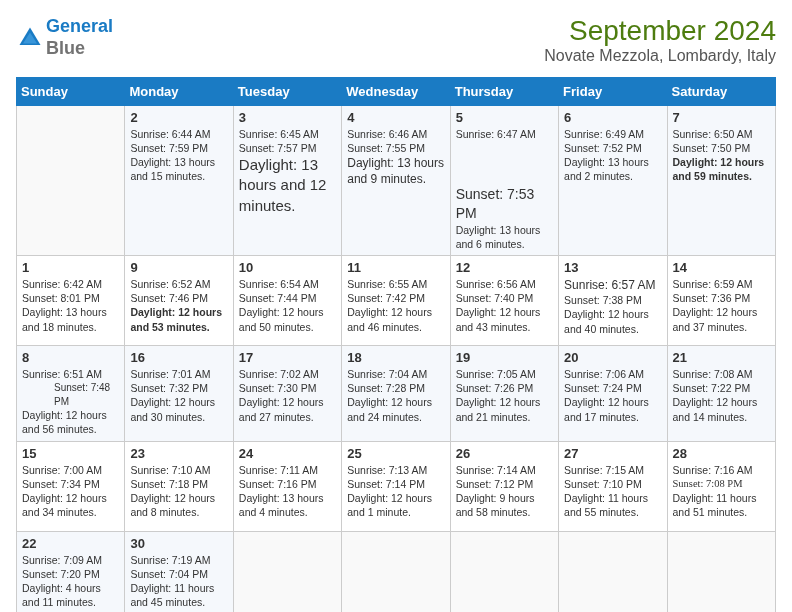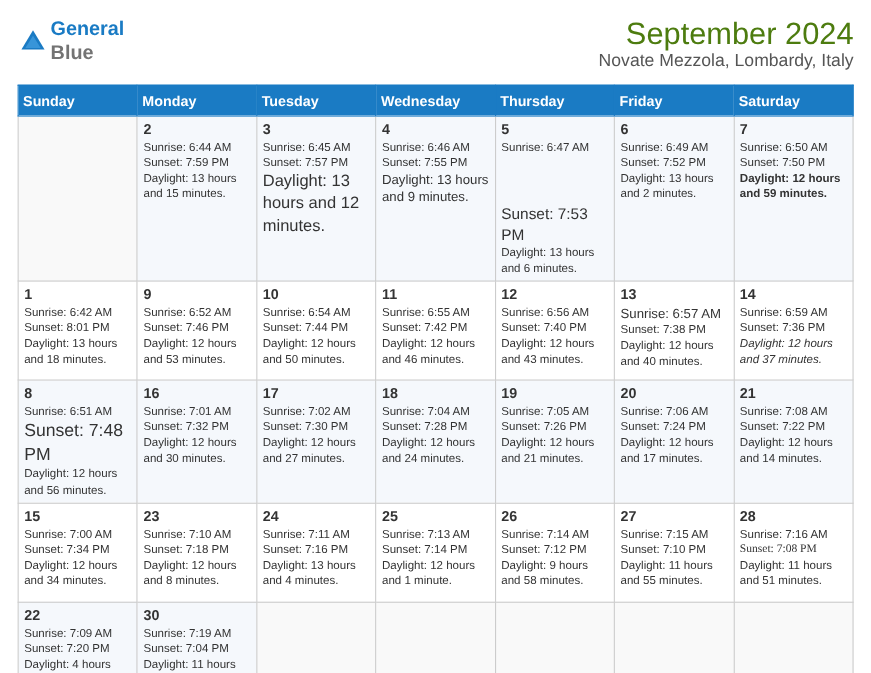--- a/index.html
+++ b/index.html
@@ -162,21 +162,21 @@
         <td>
           <span class="day-num">1</span>
           <div style="font-size: 10.5px; line-height: 1.35;">Sunrise: 6:42 AM</div>
           <div style="font-size: 10.5px; line-height: 1.35;">Sunset: 8:01 PM</div>
           <div style="font-size: 10.5px; line-height: 1.35; font-weight: normal;">Daylight: 13 hours and 18 minutes.</div>
         </td>
         <td>
           <span class="day-num">9</span>
           <div style="font-size: 10.5px; line-height: 1.35;">Sunrise: 6:52 AM</div>
           <div style="font-size: 10.5px; line-height: 1.35;">Sunset: 7:46 PM</div>
-          <div style="font-size: 10.5px; line-height: 1.35; font-weight: normal;">Daylight: 12 hours and 53 minutes.</div>
+          <div style="font-size: 10.5px; line-height: 1.35; font-weight: bold;">Daylight: 12 hours and 53 minutes.</div>
         </td>
         <td>
           <span class="day-num">10</span>
           <div style="font-size: 10.5px; line-height: 1.35;">Sunrise: 6:54 AM</div>
           <div style="font-size: 10.5px; line-height: 1.35;">Sunset: 7:44 PM</div>
           <div style="font-size: 10.5px; line-height: 1.35; font-weight: normal;">Daylight: 12 hours and 50 minutes.</div>
         </td>
         <td>
           <span class="day-num">11</span>
           <div style="font-size: 10.5px; line-height: 1.35;">Sunrise: 6:55 AM</div>
@@ -192,28 +192,28 @@
         <td>
           <span class="day-num">13</span>
           <div style="font-size: 12px; line-height: 1.35;">Sunrise: 6:57 AM</div>
           <div style="font-size: 10.5px; line-height: 1.35;">Sunset: 7:38 PM</div>
           <div style="font-size: 10.5px; line-height: 1.35; font-weight: normal;">Daylight: 12 hours and 40 minutes.</div>
         </td>
         <td>
           <span class="day-num">14</span>
           <div style="font-size: 10.5px; line-height: 1.35;">Sunrise: 6:59 AM</div>
           <div style="font-size: 10.5px; line-height: 1.35;">Sunset: 7:36 PM</div>
-          <div style="font-size: 10.5px; line-height: 1.35; font-weight: normal; font-style: italic;">Daylight: 12 hours and 37 minutes.</div>
+          <div style="font-size: 10.5px; line-height: 1.35; font-weight: normal;">Daylight: 12 hours and 37 minutes.</div>
         </td>
       </tr>
       <tr>
         <td>
           <span class="day-num">8</span>
           <div style="font-size: 10.5px; line-height: 1.35;">Sunrise: 6:51 AM</div>
-          <div style="font-size: 16px; line-height: 1.35;">Sunset: 7:48 PM</div>
+          <div style="font-size: 10px; line-height: 1.35; margin-left: 32px;">Sunset: 7:48 PM</div>
           <div style="font-size: 10.5px; line-height: 1.35; font-weight: normal;">Daylight: 12 hours and 56 minutes.</div>
         </td>
         <td>
           <span class="day-num">16</span>
           <div style="font-size: 10.5px; line-height: 1.35;">Sunrise: 7:01 AM</div>
           <div style="font-size: 10.5px; line-height: 1.35;">Sunset: 7:32 PM</div>
           <div style="font-size: 10.5px; line-height: 1.35; font-weight: normal;">Daylight: 12 hours and 30 minutes.</div>
         </td>
         <td>
           <span class="day-num">17</span>

